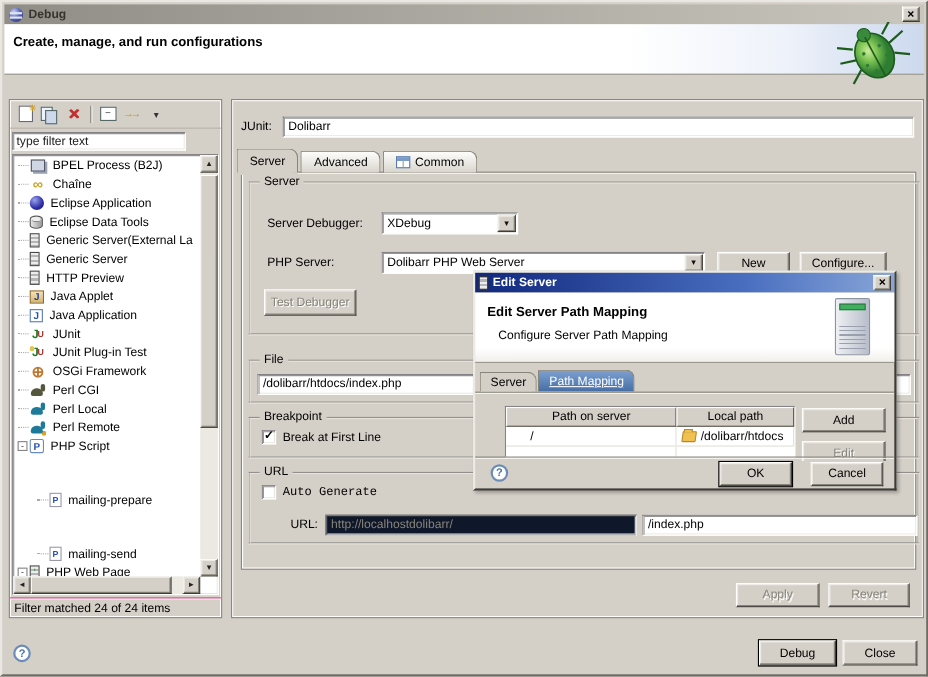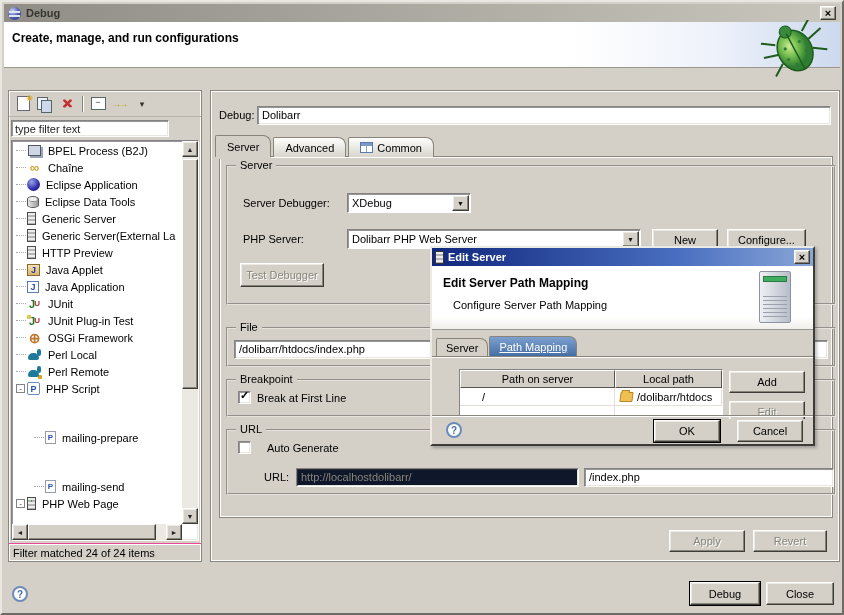--- a/index.html
+++ b/index.html
@@ -221,26 +221,26 @@
             <span class="tlabel">Eclipse Application</span>
           </div>
           <div class="trow">
             <span class="stub"></span>
             <span class="ticon ti-database"></span>
             <span class="tlabel">Eclipse Data Tools</span>
           </div>
           <div class="trow">
             <span class="stub"></span>
             <span class="ticon ti-server"></span>
+            <span class="tlabel">Generic Server(External La</span>
+          </div>
+          <div class="trow">
+            <span class="stub"></span>
+            <span class="ticon ti-server"></span>
             <span class="tlabel">Generic Server</span>
-          </div>
-          <div class="trow">
-            <span class="stub"></span>
-            <span class="ticon ti-server"></span>
-            <span class="tlabel">Generic Server(External La</span>
           </div>
           <div class="trow">
             <span class="stub"></span>
             <span class="ticon ti-server"></span>
             <span class="tlabel">HTTP Preview</span>
           </div>
           <div class="trow">
             <span class="stub"></span>
             <span class="ticon ti-java-applet"></span>
             <span class="tlabel">Java Applet</span>
@@ -257,20 +257,25 @@
           </div>
           <div class="trow">
             <span class="stub"></span>
             <span class="ticon ti-junit-plugin"></span>
             <span class="tlabel">JUnit Plug-in Test</span>
           </div>
           <div class="trow">
             <span class="stub"></span>
             <span class="ticon ti-osgi"></span>
             <span class="tlabel">OSGi Framework</span>
+          </div>
+          <div class="trow">
+            <span class="stub"></span>
+            <span class="ticon ti-perl-cgi camel"></span>
+            <span class="tlabel">Perl CGI</span>
           </div>
           <div class="trow">
             <span class="stub"></span>
             <span class="ticon ti-perl-local camel"></span>
             <span class="tlabel">Perl Local</span>
           </div>
           <div class="trow">
             <span class="stub"></span>
             <span class="ticon ti-perl-remote camel"></span>
             <span class="tlabel">Perl Remote</span>
@@ -315,21 +320,21 @@
         <span class="sbtn btn">◄</span>
         <span class="hthumb"></span>
         <span class="sbtn btn" style="margin-left:auto">►</span>
       </div>
     </div>
     <div class="statusbar">Filter matched 24 of 24 items</div>
   </div>
 
   <div class="rpanel etch">
     <div class="namerow">
-      <span class="namelbl">Debug:</span>
+      <span class="namelbl">JUnit:</span>
       <div class="namefield sunk">Dolibarr</div>
     </div>
     <div class="tabs">
         <div class="tab sel">
           <span>Server</span>
         </div>
         <div class="tab">
           <span>Advanced</span>
         </div>
         <div class="tab">
@@ -366,21 +371,21 @@
         <div style="position:absolute;left:10px;top:10px;display:flex;align-items:center;gap:6px;">
           <span class="sunk" style="width:13px;height:13px;position:relative;">
               <span style="position:absolute;left:1px;top:-3px;font-weight:bold;">✓</span>
             </span>
           <span>Break at First Line</span>
         </div>
       </div>
 
       <div class="grp" style="left:6px;top:272px;width:610px;height:66px;">
         <span class="grp-legend">URL</span>
-        <div style="position:absolute;left:10px;top:10px;display:flex;align-items:center;gap:16px;">
+        <div style="position:absolute;left:10px;top:10px;display:flex;align-items:center;gap:6px;font-family:Liberation Mono, monospace;">
           <span class="sunk" style="width:13px;height:13px;"></span>
           <span>Auto Generate</span>
         </div>
         <span class="lblrow" style="left:36px;top:40px;">URL:</span>
         <div class="sunk" style="position:absolute;left:68px;top:37px;width:283px;height:19px;padding:2px 4px;background:#0f172a;color:#87857a;">http://localhostdolibarr/</div>
         <div class="sunk" style="position:absolute;left:356px;top:37px;width:250px;height:19px;padding:2px 4px;">/index.php</div>
       </div>
     </div>
 
     <div class="applyrow">

